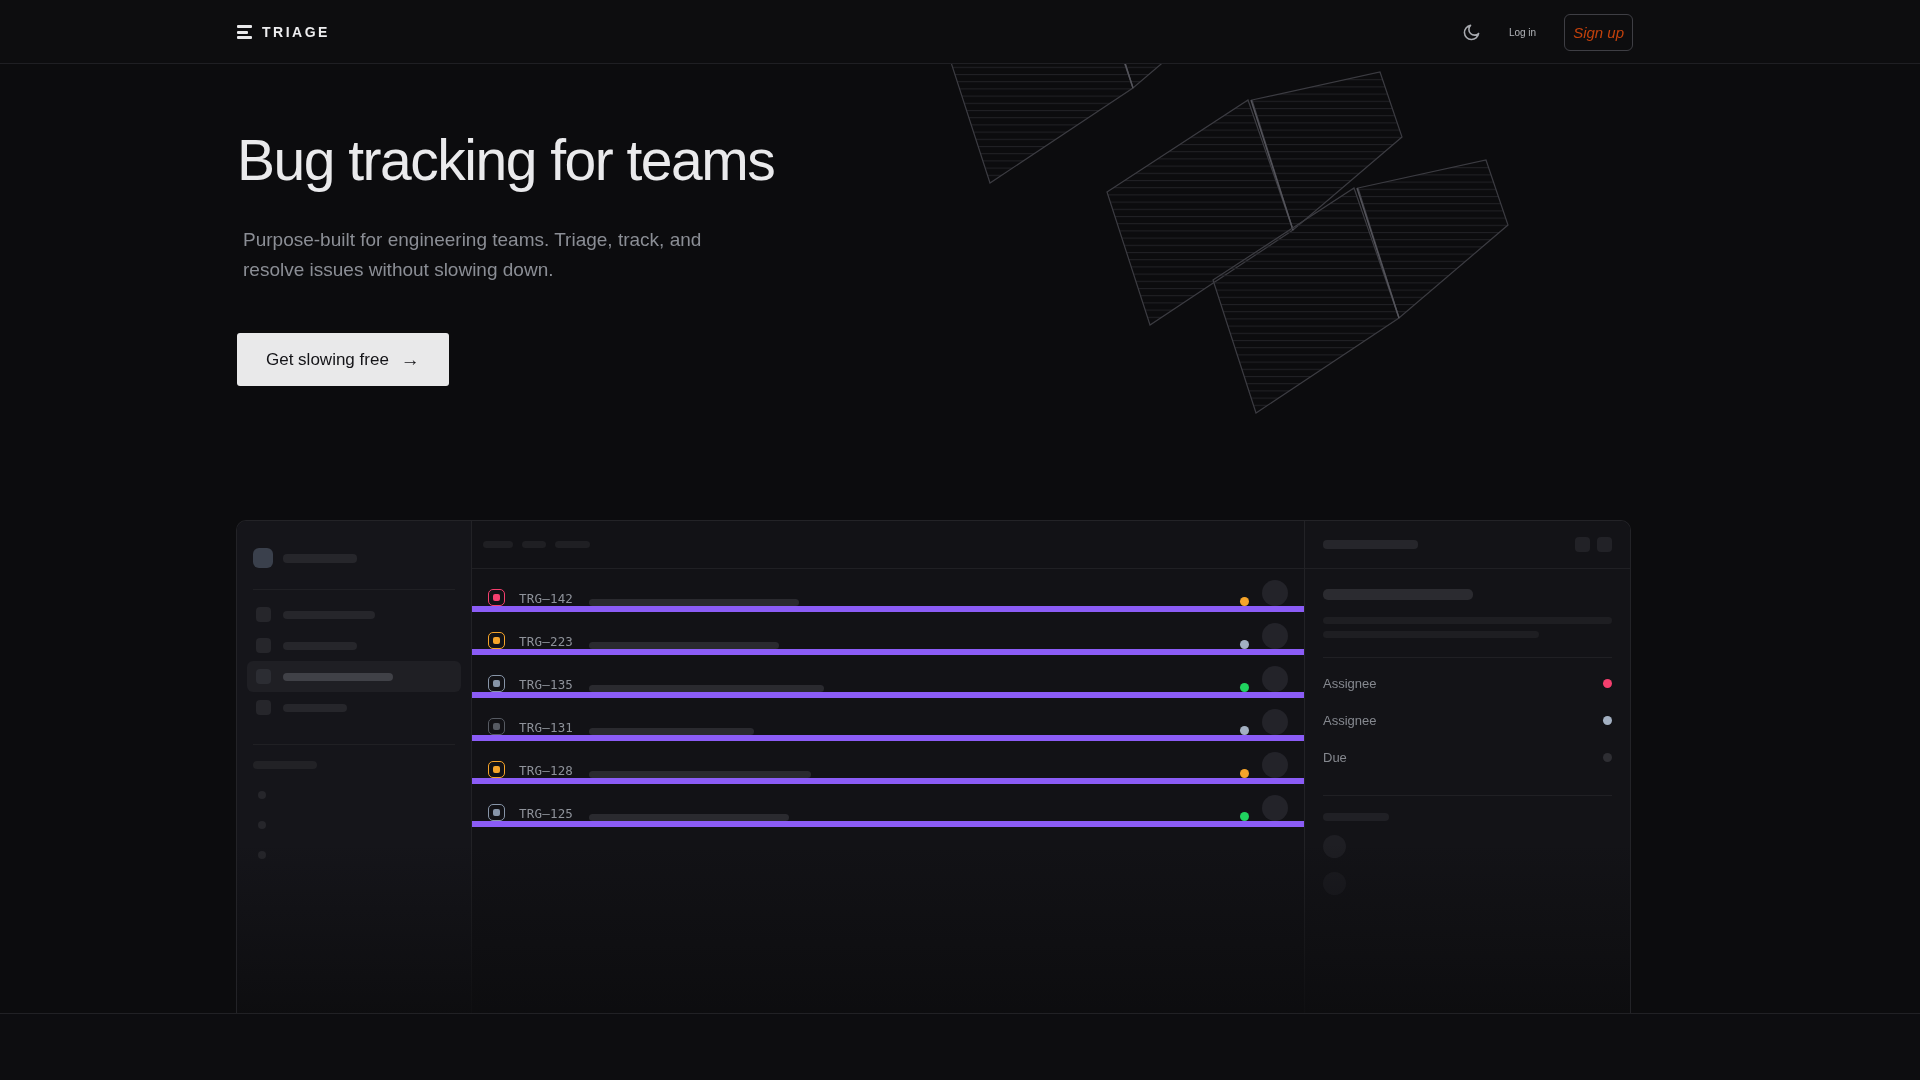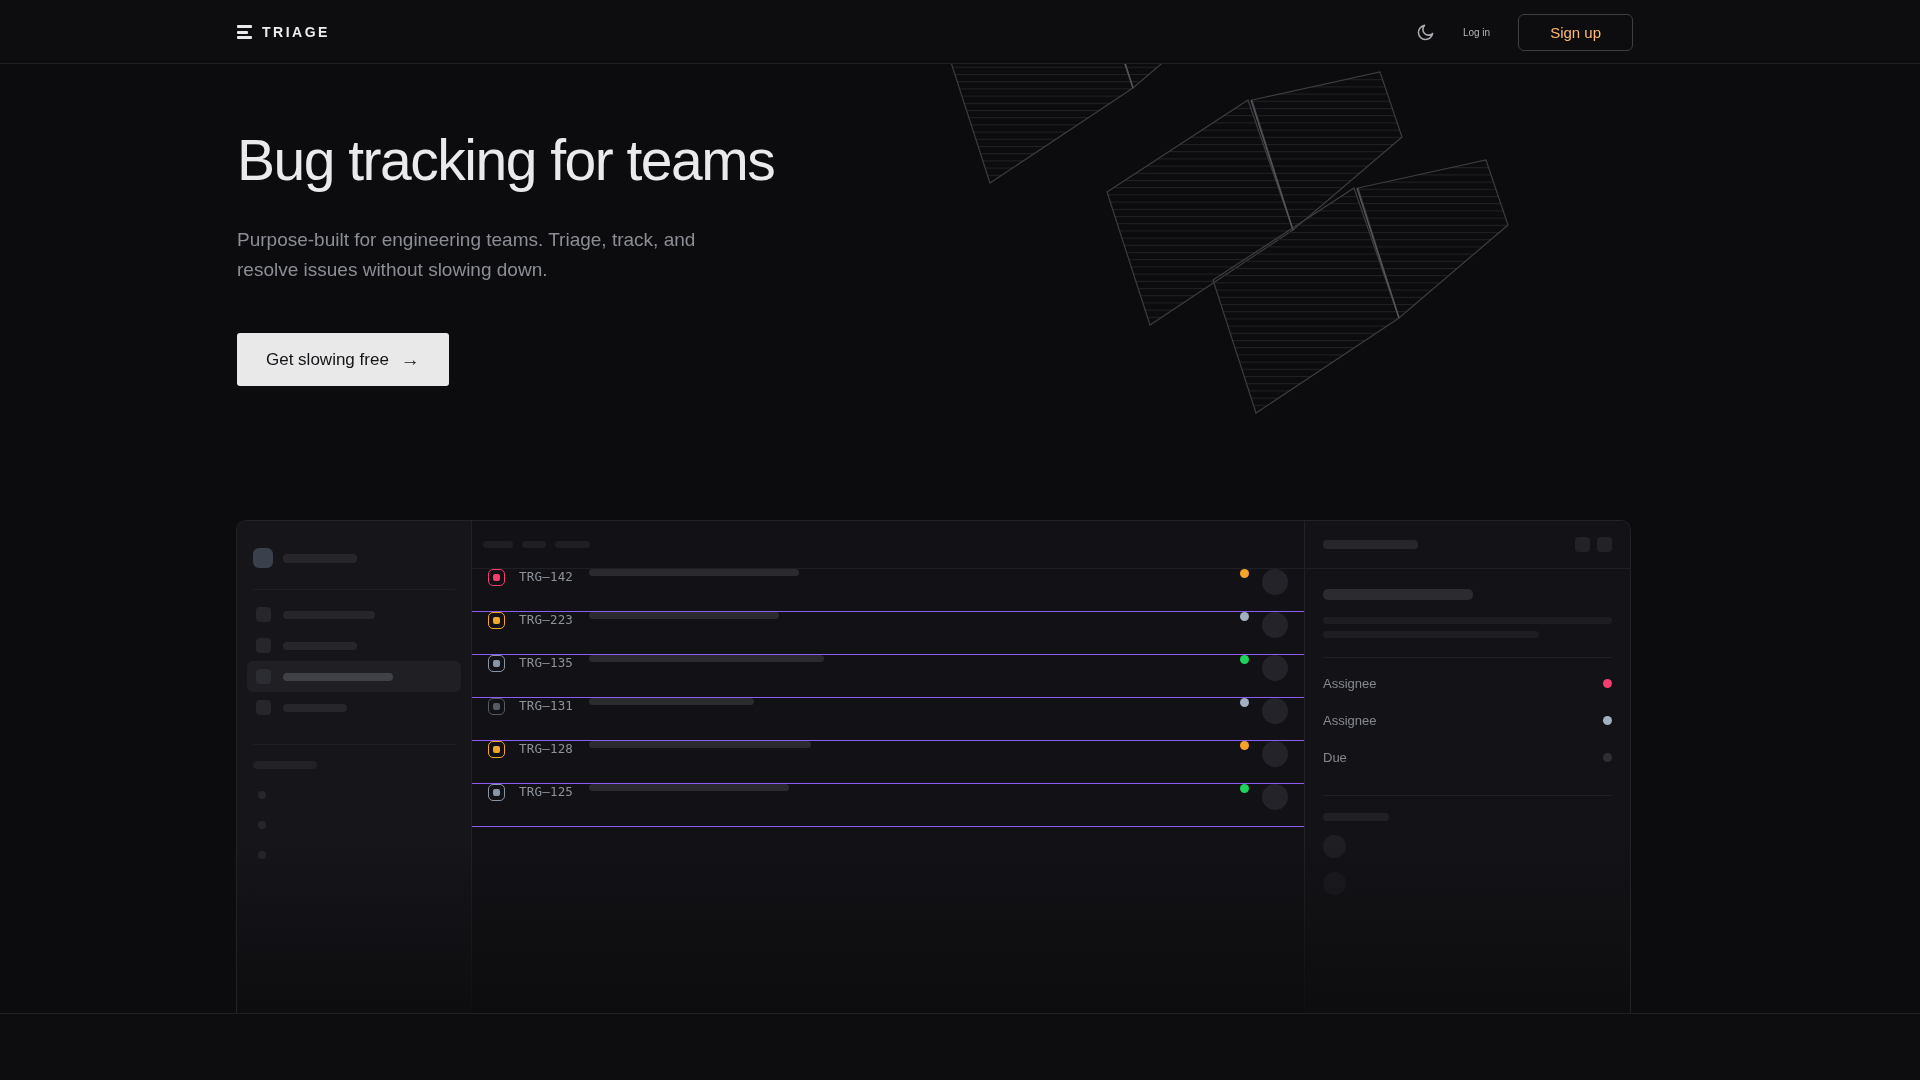--- a/index.html
+++ b/index.html
@@ -12,29 +12,29 @@
   .nav-inner { position:absolute; left:237px; width:1396px; height:64px;
     display:flex; justify-content:space-between; }
   .brand { display:flex; align-items:center; gap:10px; cursor:pointer; }
   .logo { display:flex; flex-direction:column; gap:2.5px; }
   .logo i { display:block; height:3px; border-radius:1px; background:#e9e9eb; }
   .logo i:nth-child(1){ width:15px; } .logo i:nth-child(2){ width:11px; } .logo i:nth-child(3){ width:15px; }
   .brand-name { color:#ededef; font-size:14px; font-weight:bold; letter-spacing:2.5px; }
   .nav-right { display:flex; align-items:center; gap:28px; }
   .theme-toggle { background:none; border:none; cursor:pointer; display:flex; align-items:center; }
   .login { color:#b4b6bb; font-size:10px; cursor:pointer; text-decoration:none; }
-  .signup { background:none; border:1px solid #3e3e44; border-radius:6px; color:#fdba74;
-    font-size:15px; padding:9px 31px; cursor:pointer; font-family:inherit; }
+  .signup { background:none; border:1px solid #3e3e44; border-radius:6px; color:#c2410c;
+    font-size:15px; padding:9px 8px; cursor:pointer; font-family:inherit;font-style:italic; }
 
   
   .hero { position:absolute; left:237px; top:128px; z-index:20; }
   .hero h1 { color:#eaeaec; font-size:57px; line-height:64px; font-weight:500; letter-spacing:-1.5px; }
   .hero h1 span { display:block; }
   .hero p { margin-top:33px; color:#8b8e95; font-size:19px; line-height:30px; }
-  .hero p span { display:block; }
+  .hero p span { display:block;margin-left:6px; }
   .cta { margin-top:48px; display:inline-flex; align-items:center; gap:12px;
     background:#e9e9ea; color:#141418; border:none; border-radius:3px;
     height:53px; padding:0 29px; font-size:17px; font-weight:500; cursor:pointer; font-family:inherit; }
   .cta .arrow { font-size:19px; line-height:1; }
 
   
   .deco { position:absolute; left:940px; top:64px; z-index:5; }
 
   
   .mock { position:absolute; left:236px; top:520px; width:1395px; height:493px;
@@ -60,21 +60,21 @@
   .sb-item.active .pill { background:#404147; }
   .sb-item.active .sq { background:#2c2d33; }
   .sb-label { margin:16px 16px 0; width:64px; height:8px; background:#222226; border-radius:4px; }
   .sb-dot { margin:22px 0 0 21px; width:8px; height:8px; border-radius:50%; background:#26262b; }
 
   
   .list { flex:1; background:#121216; display:flex; flex-direction:column; }
   .toolbar { height:48px; border-bottom:1px solid #202024; display:flex; align-items:center;
     gap:9px; padding:0 11px; }
   .toolbar .pill { height:7px; background:#1f1f23; border-radius:3.5px; }
-  .row { height:43px; border-bottom:1px solid #8b5cf6; display:flex; align-items:flex-start; padding:0 16px; }
+  .row { height:43px; border-bottom:6px solid #8b5cf6; display:flex; align-items:flex-end; padding:0 16px; }
   .row.hatched { background:repeating-linear-gradient(45deg, rgba(255,255,255,0.035) 0 1.5px, transparent 1.5px 8px),
     rgba(255,255,255,0.015); }
   .issue-ic { width:17px; height:17px; border-radius:5px; border:1.5px solid; flex:none;
     display:flex; align-items:center; justify-content:center; }
   .issue-ic i { display:block; width:7px; height:7px; border-radius:2px; }
   .issue-id { margin-left:14px; width:58px; color:#8e929a; font-size:12.5px;
     font-family:"DejaVu Sans Mono", monospace; letter-spacing:0.2px; }
   .bar { margin-left:12px; height:7px; border-radius:3.5px; background:#2a2a2f; }
   .row.hatched .bar { background:#4a4a50; }
   .row .sp { flex:1; }

